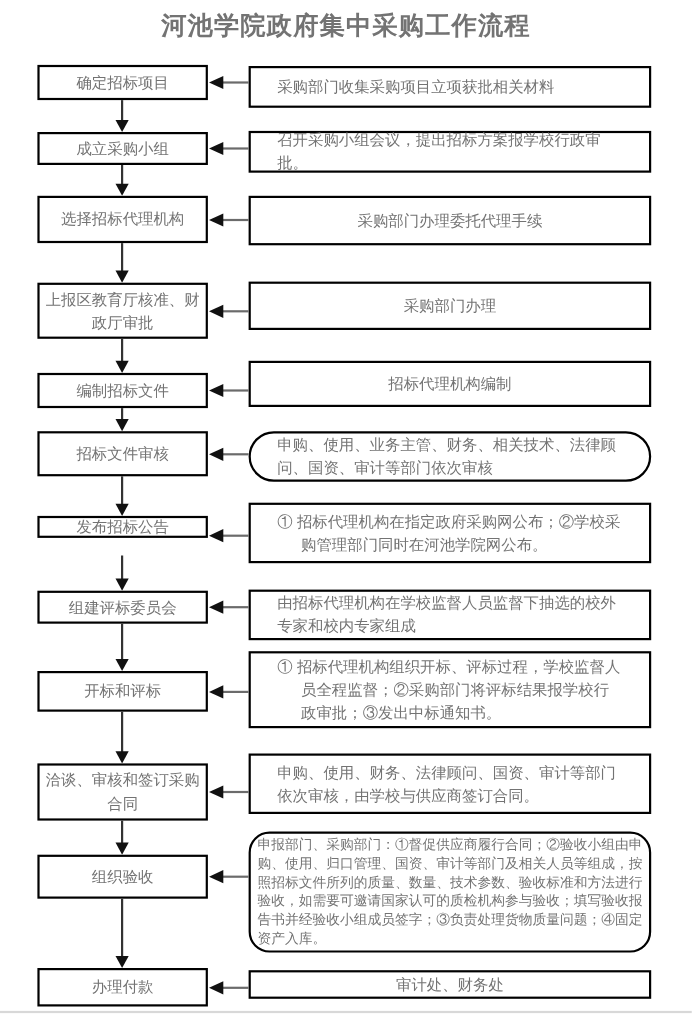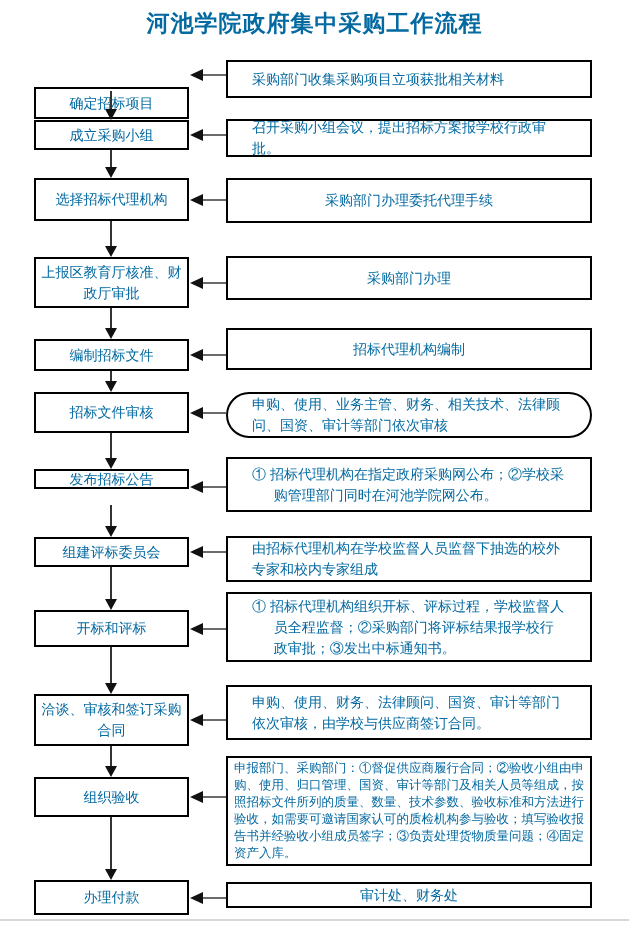--- a/index.html
+++ b/index.html
@@ -1,17 +1,17 @@
 <!DOCTYPE html>
 <html><head>
 <meta charset="utf-8">
 <style>
   html,body{margin:0;padding:0;background:#ffffff;}
   #page{position:relative;width:629px;height:928px;background:#ffffff;overflow:hidden;
-        font-family:"Liberation Sans",sans-serif;color:#0369a1;}
+        font-family:"Liberation Sans",sans-serif;color:#737373;}
   .title{position:absolute;top:8px;left:0;width:629px;text-align:center;
          font-family:"Liberation Serif",serif;font-weight:bold;font-size:23px;letter-spacing:1px;}
   .step-box{position:absolute;left:34px;width:155px;box-sizing:border-box;
             border:2px solid #000;background:#fff;display:flex;align-items:center;justify-content:center;
             text-align:center;font-size:14px;line-height:1.5;padding:0 5px;}
   .note-box{position:absolute;left:226px;width:366px;box-sizing:border-box;
             border:2px solid #000;background:#fff;display:flex;align-items:center;
             font-size:14px;line-height:1.5;padding:1px 24px;text-align:left;}
   .note-box.center{justify-content:center;text-align:center;}
   .note-box.small{font-size:12.5px;line-height:17px;padding:2px 6px;}
@@ -23,21 +23,21 @@
   .v-head{position:absolute;width:0;height:0;border-top:11px solid #111;
           border-left:6px solid transparent;border-right:6px solid transparent;}
   .page-edge{position:absolute;left:0;width:629px;height:2px;background:#d8d8d8;}
 </style>
 </head>
 <body>
 
 <div id="page">
   <div class="title">河池学院政府集中采购工作流程</div>
   <div id="flow">
-      <div class="step-box" style="top: 59px; height: 32px; margin-top: 28px;">
+      <div class="step-box" style="top: 59px; height: 32px;">
         <span>确定招标项目</span>
       </div>
       <div class="note-box" style="top: 60px; height: 38px;">
         <span>采购部门收集采购项目立项获批相关材料</span>
       </div>
       <div class="h-line" style="left: 202px; width: 24px; top: 74px;"></div>
       <div class="h-head" style="left: 190px; top: 69px;"></div>
       <div class="v-line" style="left: 110px; top: 91px; height: 19px;"></div>
       <div class="v-head" style="left: 105px; top: 109px;"></div>
       <div class="step-box" style="top: 120px; height: 30px;">
@@ -126,21 +126,21 @@
       <div class="note-box" style="top: 685px; height: 55px;">
         <span>申购、使用、财务、法律顾问、国资、审计等部门依次审核，由学校与供应商签订合同。</span>
       </div>
       <div class="h-line" style="left: 202px; width: 24px; top: 719px;"></div>
       <div class="h-head" style="left: 190px; top: 714px;"></div>
       <div class="v-line" style="left: 110px; top: 746px; height: 21px;"></div>
       <div class="v-head" style="left: 105px; top: 766px;"></div>
       <div class="step-box" style="top: 777px; height: 40px;">
         <span>组织验收</span>
       </div>
-      <div class="note-box small" style="top: 756px; height: 110px;">
+      <div class="note-box small" style="top: 756px; height: 110px; border-radius: 19px;">
         <span>申报部门、采购部门：①督促供应商履行合同；②验收小组由申购、使用、归口管理、国资、审计等部门及相关人员等组成，按照招标文件所列的质量、数量、技术参数、验收标准和方法进行验收，如需要可邀请国家认可的质检机构参与验收；填写验收报告书并经验收小组成员签字；③负责处理货物质量问题；④固定资产入库。</span>
       </div>
       <div class="h-line" style="left: 202px; width: 24px; top: 796px;"></div>
       <div class="h-head" style="left: 190px; top: 791px;"></div>
       <div class="v-line" style="left: 110px; top: 817px; height: 53px;"></div>
       <div class="v-head" style="left: 105px; top: 869px;"></div>
       <div class="step-box" style="top: 880px; height: 35px;">
         <span>办理付款</span>
       </div>
       <div class="note-box center" style="top: 882px; height: 26px;">

